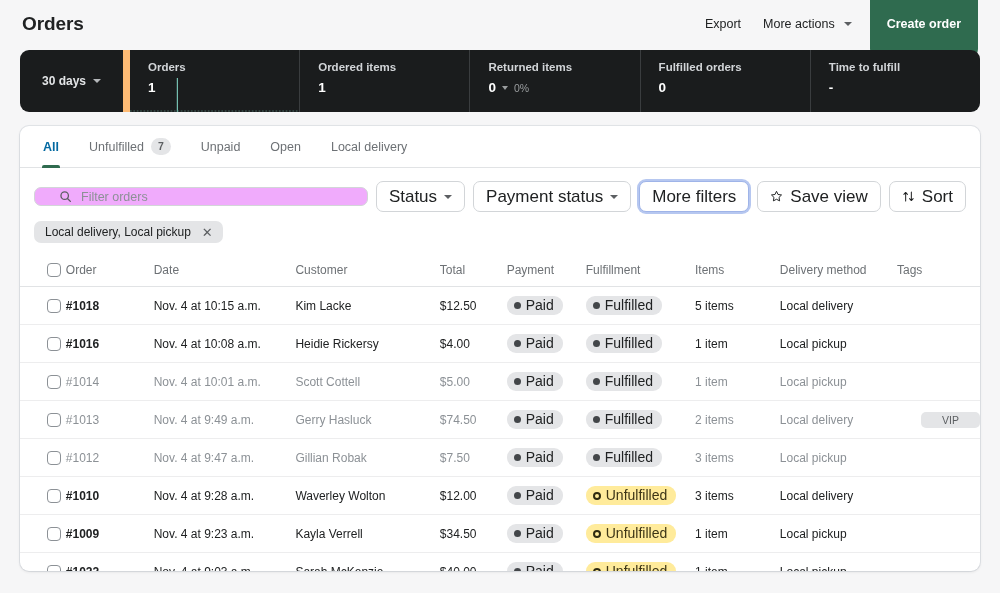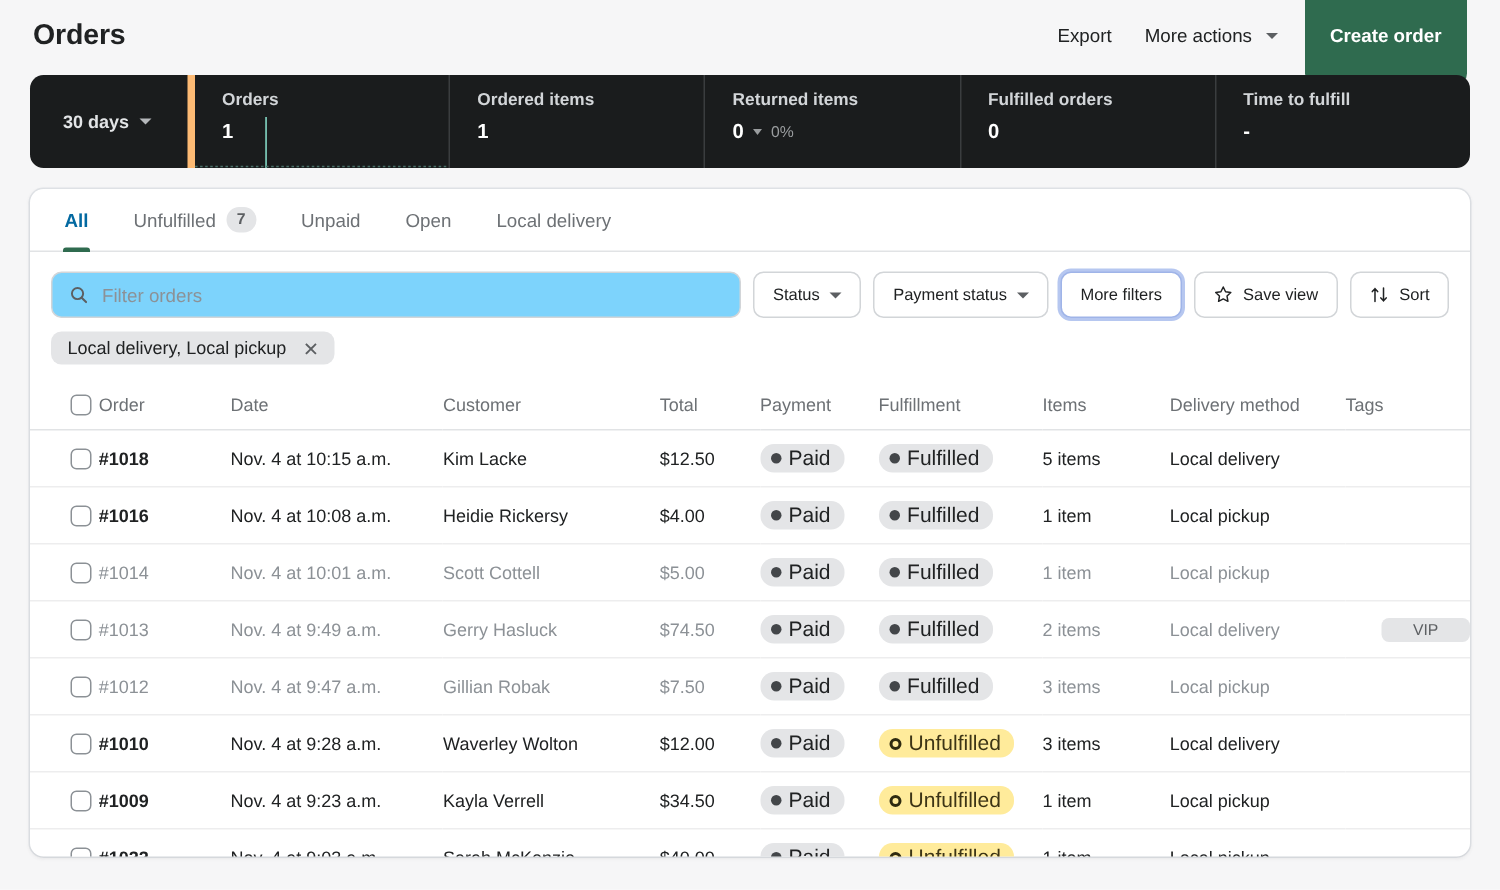--- a/index.html
+++ b/index.html
@@ -38,21 +38,21 @@
   }
 
   
   .stats-bar {
     margin: 2px 20px 0 20px; height: 62px; background: #1a1c1d;
     border-radius: 9px; display: flex; align-items: stretch; overflow: hidden;
     position: relative;
   }
   .stat-range {
     display: flex; align-items: center; gap: 7px; padding: 0 20px 0 22px;
-    border-right: 5px solid #fdba74; cursor: pointer; min-width: 110px;
+    border-right: 7px solid #fdba74; cursor: pointer; min-width: 110px;
   }
   .stat-range .lbl { color: #e3e5e7; font-size: 12px; font-weight: 600; }
   .caret-down-light {
     width: 0; height: 0; border-left: 4px solid transparent;
     border-right: 4px solid transparent; border-top: 4.5px solid #b5b8bb;
   }
   .stat-cell {
     flex: 1; padding: 11px 0 0 18px; border-right: 1px solid #3a3d3f;
     position: relative; overflow: hidden;
   }
@@ -99,33 +99,33 @@
   .tab-badge {
     background: #e4e5e7; color: #5c5f62; font-size: 10.5px; font-weight: 600;
     border-radius: 9px; padding: 1px 7px; line-height: 15px;
   }
 
   
   .filter-row {
     display: flex; align-items: center; gap: 8px; padding: 13px 14px 0 14px;
   }
   .search-box {
-    flex: 1; display: flex; align-items: center; gap: 9px; height: 31px;
-    border: 1px solid #d2d5d8; border-radius: 7px; padding: 0 11px;
-    background: #7dd3fc;
+    flex: 1; display: flex; align-items: center; gap: 9px; height: 19px;
+    border: 1px solid #d2d5d8; border-radius: 7px; padding: 0 24px;
+    background: #f0abfc;
   }
   .search-box input {
     border: none; outline: none; font-size: 12.5px; color: #202223;
     font-family: inherit; width: 100%; background: transparent;
   }
   .search-box input::placeholder { color: #8c9196; }
   .fbtn {
     display: flex; align-items: center; gap: 7px; height: 31px;
     border: 1px solid #d2d5d8; border-radius: 7px; padding: 0 12px;
-    font-size: 11px; color: #202223; background: #fff; cursor: pointer;
+    font-size: 17px; color: #202223; background: #fff; cursor: pointer;
     white-space: nowrap; font-family: inherit;
   }
   .fbtn.focused {
     border-color: #9fb4e8; box-shadow: 0 0 0 2px #b6c7f0;
   }
 
   
   .chip-row { padding: 9px 14px 0 14px; display: flex; }
   .chip {
     display: inline-flex; align-items: center; gap: 11px; background: #e4e5e7;

